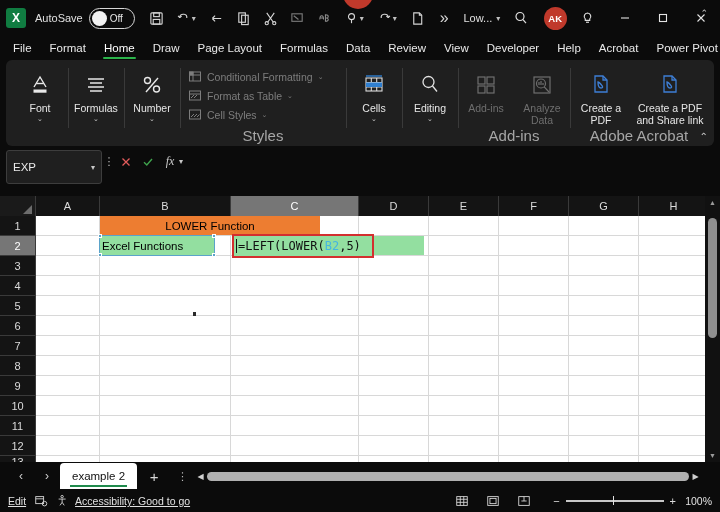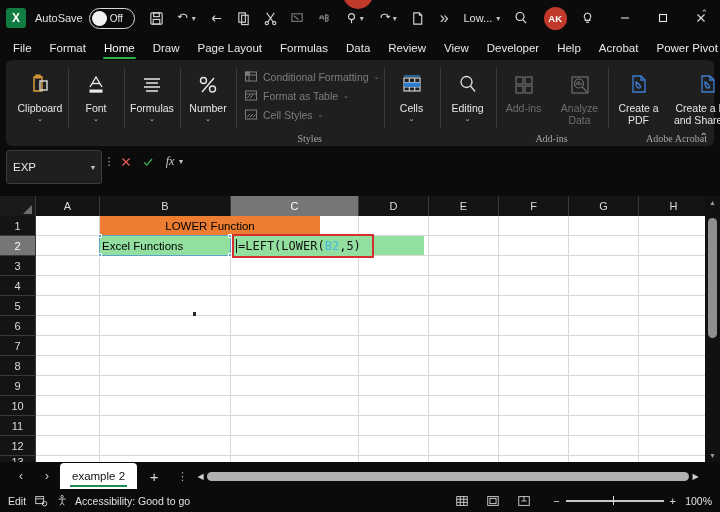--- a/index.html
+++ b/index.html
@@ -89,21 +89,21 @@
   .rbtn .lbl { font-size: 10.5px; line-height: 12px; text-align: center; }
   .rbtn .chev { font-size: 7px; color: #c8c8c8; line-height: 8px; }
   .rbtn.disabled { color: #6e6e6e; }
 
   .rwide { width: 62px; }
   .rlist { display: flex; flex-direction: column; justify-content: center; padding: 6px 4px 0 8px; gap: 5px; }
   .rlist-item { display: flex; align-items: center; gap: 5px; color: #7d7d7d; font-size: 10.5px; white-space: nowrap; }
   .rlist-item .mini { width: 14px; height: 14px; flex: 0 0 auto; }
   .grp-label {
     position: absolute; bottom: 2px; left: 0; right: 0; text-align: center;
-    font-size: 10px; color: #a6a6a6; font-family: Liberation Serif, serif;
+    font-size: 15px; color: #a6a6a6;
   }
   .ribbon-collapse { position: absolute; right: 6px; bottom: 4px; color: #cfcfcf; font-size: 10px; }
 
   
   .fbar { display: flex; align-items: flex-start; height: 44px; padding: 4px 6px 0 6px; gap: 0; }
   .namebox {
     width: 96px; height: 23px; background: #1f1f1f; border: 1px solid #3d3d3d; border-radius: 3px;
     display: flex; align-items: center; padding: 16px 6px; font-size: 11.5px; color: #eaeaea;
     flex: 0 0 auto;
   }
@@ -151,21 +151,21 @@
   .crow { display: flex; height: 20px; border-bottom: 1px solid #d8d8d8; }
   .cell { height: 20px; border-right: 1px solid #d8d8d8; flex: 0 0 auto; font-size: 11.5px;
           color: #111; display: flex; align-items: center; padding: 0 3px; overflow: hidden; }
 
   .merged-orange {
     position: absolute; left: 64px; top: 0px; width: 220px; height: 19px;
     background: #ED7D31; color: #000; font-size: 11.5px;
     display: flex; align-items: center; justify-content: center;
   }
   .cell-b2 {
-    position: absolute; left: 64px; top: 20px; width: 130px; height: 19px;
+    position: absolute; left: 64px; top: 20px; width: 114px; height: 19px;
     background: #93dfa0; color: #000; font-size: 11.5px;
     display: flex; align-items: center; padding: 0 2px;
     outline: 1px solid #5ba3c9;
   }
   .handle { position: absolute; width: 4px; height: 4px; background: #5ba3c9; border: 1px solid #fff; }
   .cell-d2 {
     position: absolute; left: 323px; top: 20px; width: 65px; height: 19px; background: #93dfa0;
   }
   .editing-cell {
     position: absolute; left: 196px; top: 18px; width: 142px; height: 24px;
@@ -205,21 +205,21 @@
   .hsb { flex: 1 1 auto; height: 14px; display: flex; align-items: center; margin-right: 18px; }
   .hsb .harr { color: #cfcfcf; font-size: 8px; width: 13px; text-align: center; }
   .hsb .htrack { flex: 1 1 auto; height: 9px; background: #b0b0b0; border-radius: 5px; }
 
   
   .statusbar {
     position: absolute; left: 0; top: 490px; width: 720px; height: 22px;
     background: #0b0b0b; display: flex; align-items: center; padding: 0 8px; gap: 8px;
     font-size: 10.5px; color: #e0e0e0;
   }
-  .sb-item { display: flex; align-items: center; gap: 5px; }
+  .sb-item { display: flex; align-items: center; gap: 5px; text-decoration: underline; }
   .view-icons { display: flex; align-items: center; gap: 16px; margin-left: auto; }
   .vicon { width: 15px; height: 15px; display:flex; align-items:center; justify-content:center; color: #dcdcdc; }
   .zoom-ctl { display: flex; align-items: center; gap: 6px; margin-left: 14px; }
   .zoom-track { width: 98px; height: 1.5px; background: #c8c8c8; position: relative; }
   .zoom-track .mark { position: absolute; left: 48%; top: -4px; width: 1.5px; height: 9px; background: #e0e0e0; }
   .zoom-val { font-size: 10.5px; color: #e0e0e0; width: 30px; text-align: right; }
   svg { display: block; }
 </style>
 </head>
 <body>
@@ -355,33 +355,20 @@
     <div class="rtab">Developer</div>
     <div class="rtab">Help</div>
     <div class="rtab">Acrobat</div>
     <div class="rtab">Power Pivot</div>
     <div class="spacer"></div>
 
   </div>
 
   <div class="ribbon">
 
-    <div class="rgroup">
-      <div class="rbtn">
-        <div class="glyph">
-          <svg width="26" height="26" viewBox="0 0 26 26" fill="none" stroke="#e2a33c" stroke-width="1.4">
-            <path d="M7 5 H15 V19 H7 Z"></path>
-              <rect x="9" y="3.2" width="4" height="2.6" fill="none" stroke="#e2a33c"></rect>
-            <rect x="13" y="9" width="7" height="9" stroke="#dcdcdc"></rect>
-          </svg>
-        </div>
-        <div class="lbl">Clipboard</div>
-        <div class="chev">⌄</div>
-      </div>
-    </div>
 
     <div class="rgroup">
       <div class="rbtn">
         <div class="glyph">
           <svg width="26" height="26" viewBox="0 0 26 26" fill="none" stroke="#e8e8e8" stroke-width="1.4">
             <path d="M7 15 L13 5 L19 15"></path>
               <path d="M9.2 11.5 H16.8"></path>
             <rect x="6.5" y="17.5" width="13" height="3.2" fill="#e8e8e8" stroke="none"></rect>
           </svg>
         </div>

